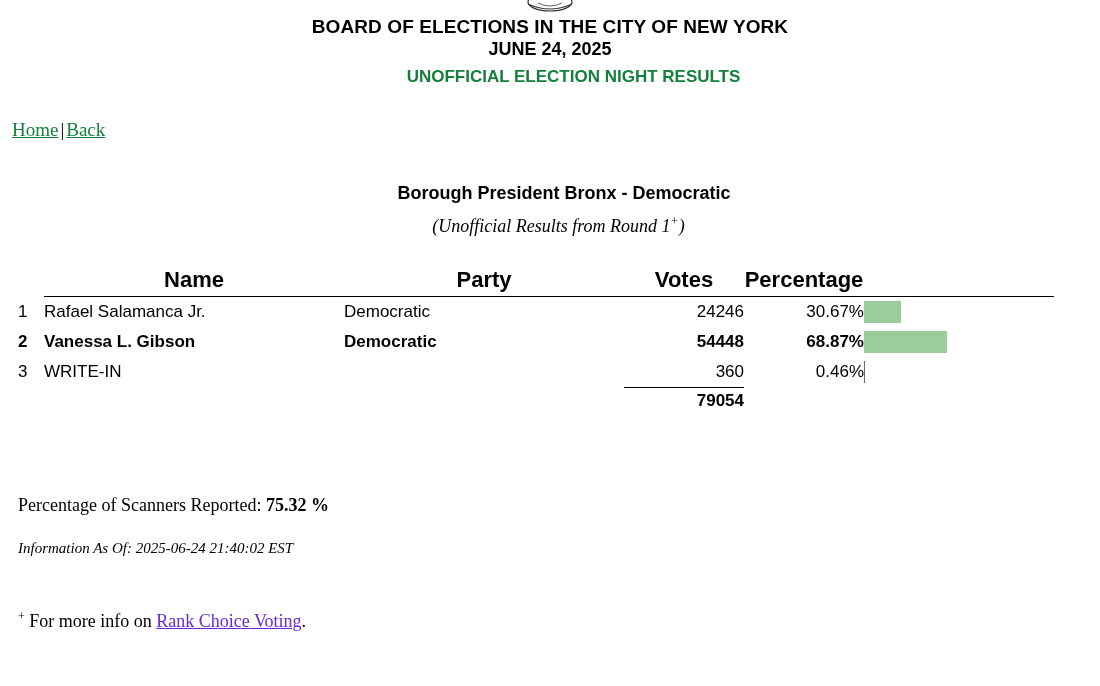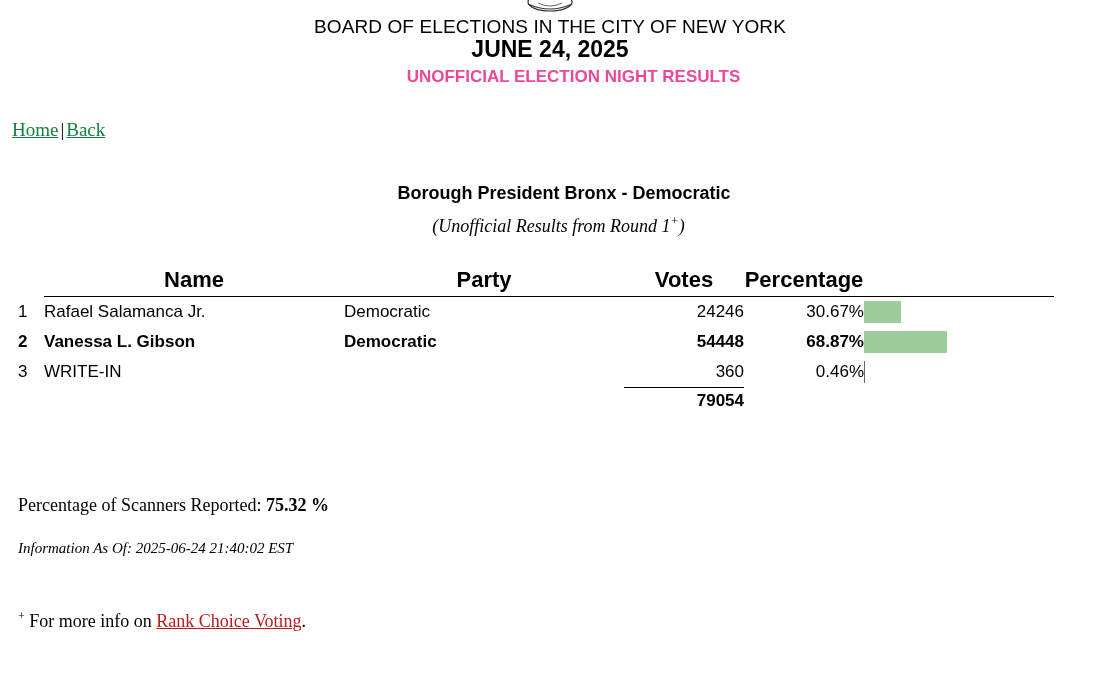--- a/index.html
+++ b/index.html
@@ -27,43 +27,43 @@
   .seal {
     width: 60px;
     height: 14px;
     margin: 0 auto;
     overflow: hidden;
     position: relative;
   }
   .seal svg { display:block; margin: 0 auto; }
   .hdr-line1 {
     font-family: "Liberation Sans", sans-serif;
-    font-weight: normal;
+    font-weight: bold;
     font-size: 19px;
     letter-spacing: 0.1px;
     margin-top: 2px;
     line-height: 22px;
   }
   .hdr-line2 {
     font-family: "Liberation Sans", sans-serif;
     font-weight: bold;
     font-size: 17px;
     line-height: 22px;
   }
   .hdr-line3 {
     font-family: "Liberation Sans", sans-serif;
     font-weight: bold;
-    font-size: 23px;
+    font-size: 18px;
     line-height: 22px;
   }
   .hdr-unofficial {
     font-family: "Liberation Sans", sans-serif;
     font-weight: bold;
     font-size: 17px;
-    color: #ec4899;
+    color: #15803d;
     line-height: 22px;
     margin-top: 6px;
     padding-left: 47px;
   }
   
   .navlinks {
     margin-top: 31px;
     margin-left: 12px;
     font-size: 19px;
     font-family: "Liberation Serif", serif;
@@ -163,21 +163,21 @@
     font-style: italic;
     font-size: 15px;
   }
   .rcv-note {
     margin-top: 52px;
     margin-left: 18px;
     font-family: "Liberation Serif", serif;
     font-size: 18px;
   }
   .rcv-note sup { font-size: 12px; }
-  .rcv-note a { color: #b91c1c; }
+  .rcv-note a { color: #6d28d9; }
 </style>
 </head>
 <body>
 
 <div class="page">
 
   <div class="header">
     <div class="seal">
       <svg width="60" height="14" viewBox="0 0 60 14">
         <ellipse cx="30" cy="2" rx="22" ry="9" fill="none" stroke="#333" stroke-width="1.2"></ellipse>

